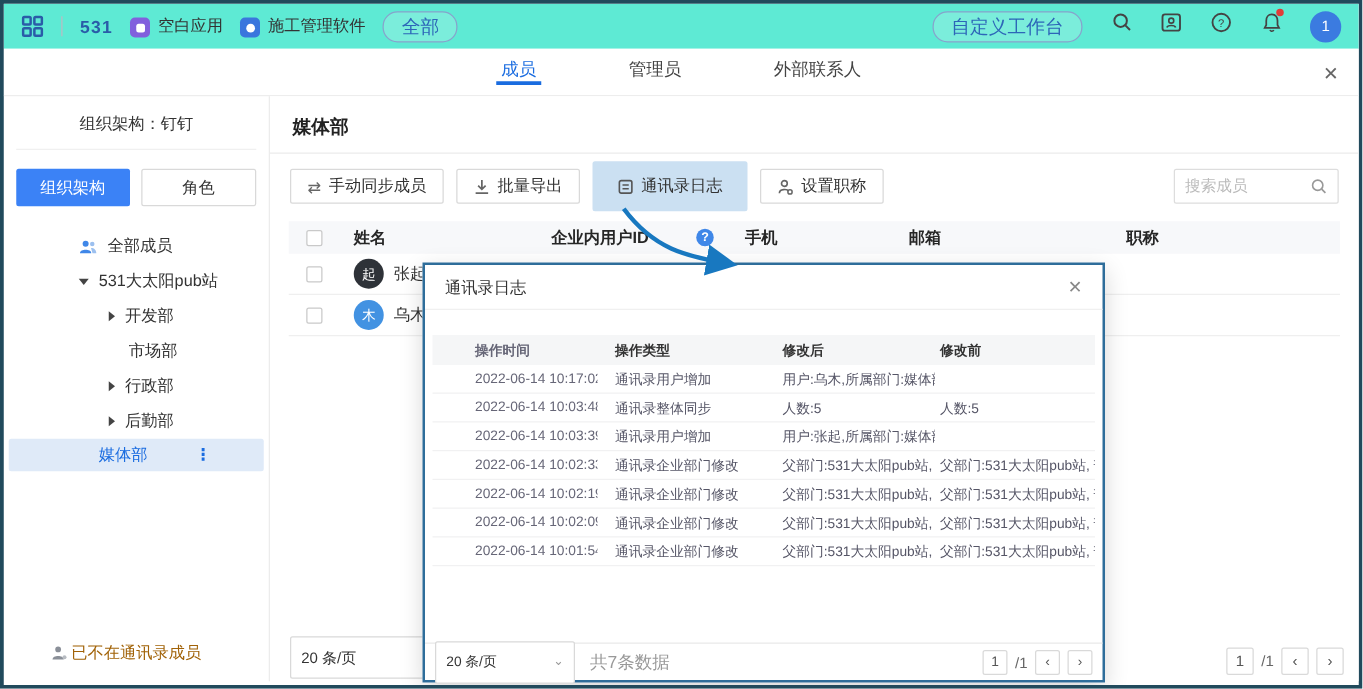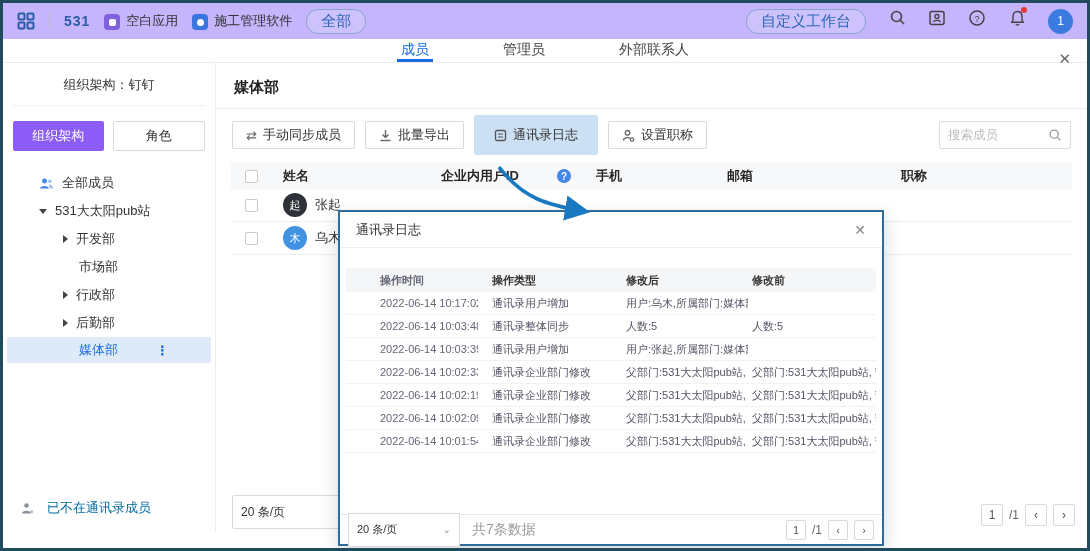--- a/index.html
+++ b/index.html
@@ -1,61 +1,61 @@
 <!DOCTYPE html>
 <html><head>
 <meta charset="utf-8">
 <style>
   * { margin:0; padding:0; box-sizing:border-box; }
   html,body { width:1090px; height:551px; }
   body { font-family:"Liberation Sans","DejaVu Sans",sans-serif; font-size:13px; color:#333; }
   .page { position:relative; width:1090px; height:551px; background:#fff; border:3px solid #214a5c; overflow:hidden; }
 
   
-  .topbar { height:36px; background:#c4b5fd; display:flex; align-items:center; padding:0 14px; }
+  .topbar { height:36px; background:#5eead4; display:flex; align-items:center; padding:0 14px; }
   .tb-left { display:flex; align-items:center; gap:14px; }
   .tb-divider { width:1px; height:16px; background:#b9bcc2; }
   .workspace-name { color:#2a5ca8; font-weight:bold; font-size:14px; letter-spacing:1px; }
   .app-chip { display:flex; align-items:flex-end; gap:6px; color:#333; }
   .app-icon { width:16px; height:16px; border-radius:4px; display:inline-flex; align-items:center; justify-content:center; }
   .app-icon.purple { background:#8160dd; }
   .app-icon.blue { background:#3a76dd; }
   .app-icon .glyph { width:7px; height:7px; background:#fff; border-radius:2px; }
   .pill { border:1px solid #87a3cc; color:#2d66b8; border-radius:12px; padding:2px 14px; font-size:15px; background:rgba(255,255,255,.18); cursor:pointer; }
   .tb-right { margin-left:auto; display:flex; align-items:flex-start; gap:22px; }
   .tb-icon { width:18px; height:18px; position:relative; display:inline-flex; align-items:center; justify-content:center; cursor:pointer; }
   .noti-dot { position:absolute; top:-2px; right:-1px; width:6px; height:6px; background:#e23c39; border-radius:50%; }
   .tb-avatar { width:25px; height:25px; border-radius:50%; background:#3b7be0; color:#fff; display:flex; align-items:center; justify-content:center; font-size:12px; cursor:pointer; }
 
   
-  .tabbar { height:24px; background:#fff; border-bottom:1px solid #ededed; display:flex; justify-content:center; align-items:flex-end; gap:66px; position:relative; }
+  .tabbar { height:38px; background:#fff; border-bottom:1px solid #ededed; display:flex; justify-content:center; align-items:center; gap:66px; position:relative; }
   .tab { display:flex; align-items:center; padding:0 4px; border-bottom:3px solid transparent; color:#444; font-size:14px; cursor:pointer; }
   .tab.active { color:#1a6ce0; border-bottom-color:#1a6ce0; }
   .tab-close { position:absolute; right:16px; top:11px; font-size:15px; color:#666; cursor:pointer; }
 
   
   .bodywrap { display:flex; height:468px; }
   .sidebar { width:213px; border-right:1px solid #ececec; position:relative; flex:0 0 auto; }
   .team-mode { text-align:center; padding:13px 0 11px; color:#333; }
   .sb-divider { height:1px; background:#f0f0f0; margin:0 10px; }
   .seg { display:flex; gap:9px; margin:15px 10px 0; }
   .seg-btn { flex:1; height:30px; display:flex; align-items:center; justify-content:center; border-radius:2px; cursor:pointer; }
-  .seg-btn.active { background:#8b5cf6; color:#fff; }
+  .seg-btn.active { background:#3b82f6; color:#fff; }
   .seg-btn.plain { background:#fff; border:1px solid #d9d9d9; color:#333; }
   .tree { margin-top:18px; }
-  .tree-item { height:28px; display:flex; align-items:center; cursor:pointer; }
+  .tree-item { height:28px; display:flex; align-items:center; cursor:pointer;margin-left:24px; }
   .tree-item .tri-d { width:0; height:0; border-left:4px solid transparent; border-right:4px solid transparent; border-top:5px solid #444; margin-right:8px; }
   .tree-item .tri-r { width:0; height:0; border-top:4px solid transparent; border-bottom:4px solid transparent; border-left:5px solid #444; margin-right:8px; }
   .ti-l0 { padding-left:36px; }
   .ti-l1 { padding-left:60px; }
   .ti-leaf1 { padding-left:76px; }
   .tree-item.selected { background:#dfeaf8; color:#1a6ce0; margin:0 4px; border-radius:2px; padding-left:72px; height:26px; }
   .kebab { color:#1a6ce0; font-weight:bold; margin-left:38px; letter-spacing:0; font-size:13px; }
   .people-ic { margin-right:8px; display:inline-flex; }
-  .sb-footer { position:absolute; left:18px; bottom:14px; display:flex; align-items:center; gap:13px; color:#0369a1; cursor:pointer; }
+  .sb-footer { position:absolute; left:38px; bottom:14px; display:flex; align-items:center; gap:3px; color:#a16207; cursor:pointer; }
 
   
   .main { flex:1; position:relative; background:#fff; }
   .main-title { font-size:15px; font-weight:bold; color:#222; padding:15px 18px 11px; }
   .main-divider { height:1px; background:#ececec; }
   .toolbar { display:flex; align-items:center; padding:9px 16px; gap:10px; position:relative; height:52px; }
   .tool-btn { height:28px; display:inline-flex; align-items:center; gap:6px; padding:0 13px; border:1px solid #d9d9d9; border-radius:2px; background:#fff; color:#333; cursor:pointer; font-size:13px; }
   .hl-wrap { background:#cbe0f2; padding:6px 6px; border-radius:2px; }
   .hl-wrap .tool-btn { border-color:transparent; background:transparent; }
   .tool-ic { color:#666; font-size:13px; display:inline-flex; }

